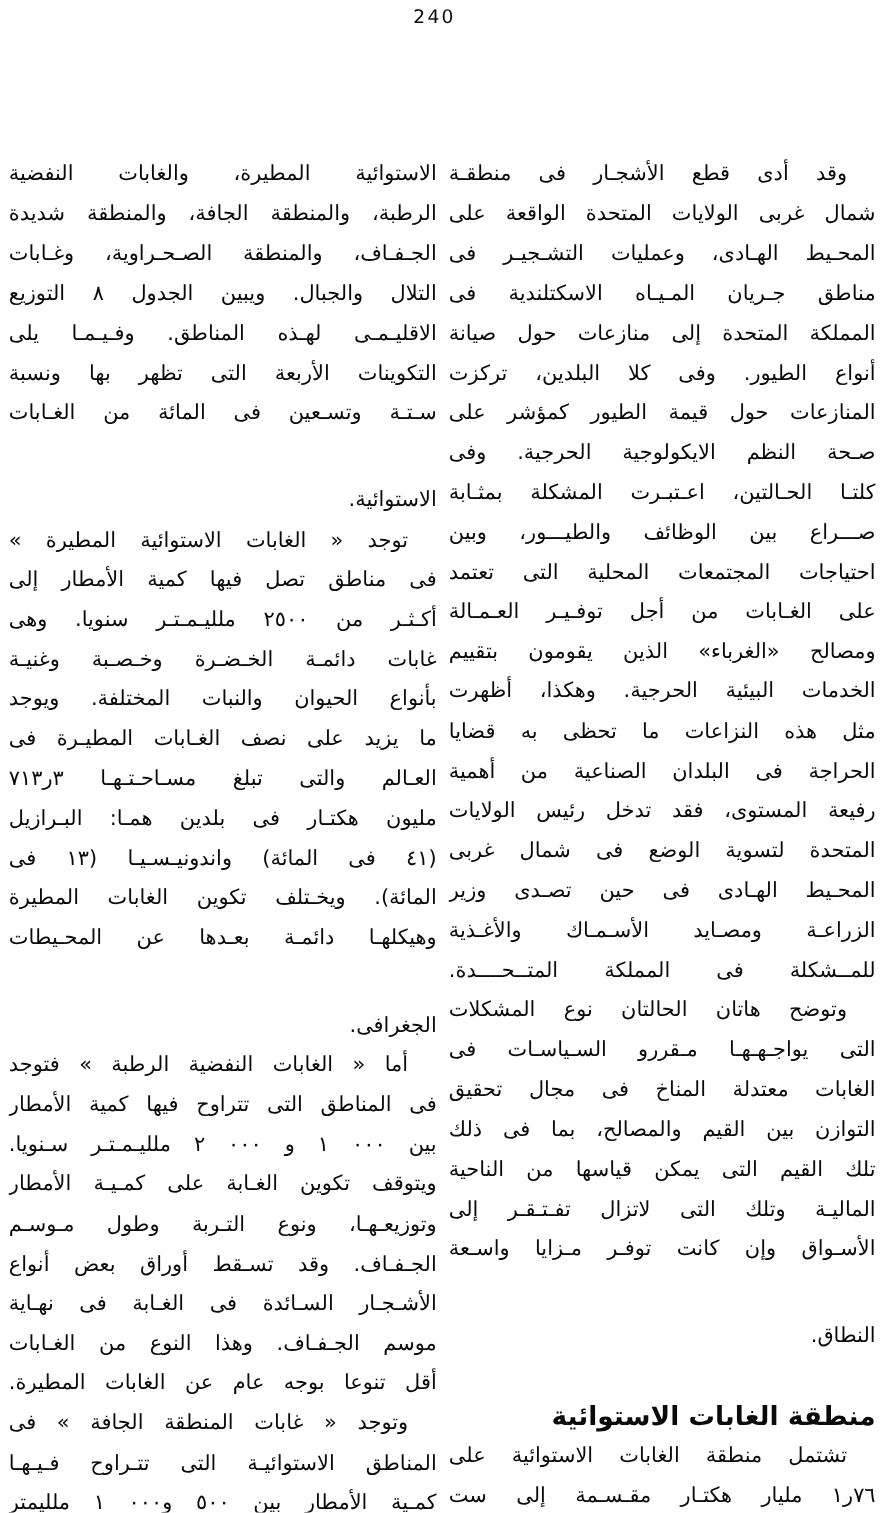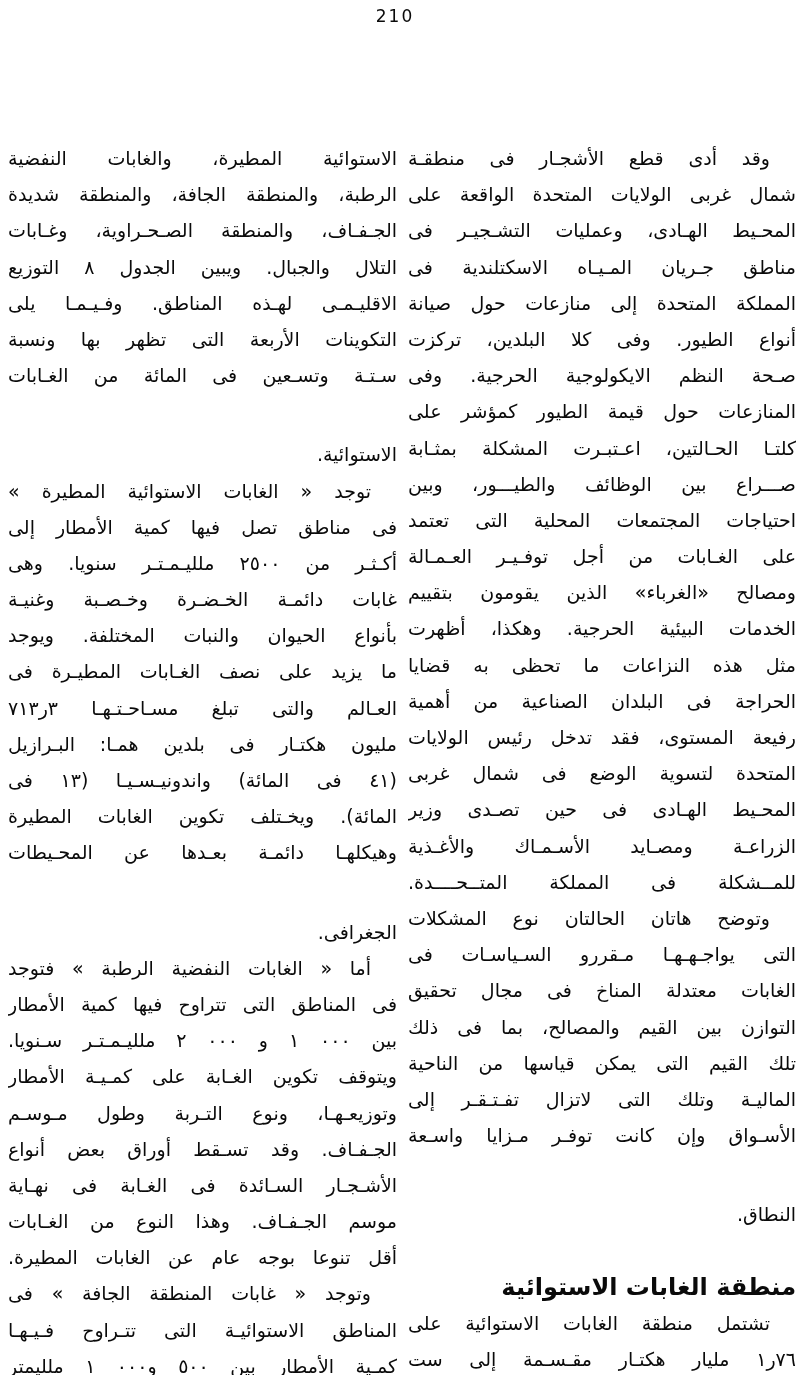--- a/index.html
+++ b/index.html
@@ -48,31 +48,31 @@
   .line.spacer { }
   .line.heading {
     font-weight: bold;
     font-size: 24px;
     text-align-last: right;
   }
 </style>
 </head>
 <body>
 
-<div class="page-number">210</div>
+<div class="page-number">240</div>
 
 <div class="column col-right">
     <div class="line first">وقد أدى قطع الأشجـار فى منطقـة</div>
     <div class="line mid">شمال غربى الولايات المتحدة الواقعة على</div>
     <div class="line mid">المحـيط الهـادى، وعمليات التشـجيـر فى</div>
     <div class="line mid">مناطق جـريان المـيـاه الاسكتلندية فى</div>
     <div class="line mid">المملكة المتحدة إلى منازعات حول صيانة</div>
     <div class="line mid">أنواع الطيور. وفى كلا البلدين، تركزت</div>
+    <div class="line mid">المنازعات حول قيمة الطيور كمؤشر على</div>
     <div class="line mid">صـحة النظم الايكولوجية الحرجية. وفى</div>
-    <div class="line mid">المنازعات حول قيمة الطيور كمؤشر على</div>
     <div class="line mid">كلتـا الحـالتين، اعـتبـرت المشكلة بمثـابة</div>
     <div class="line mid">صـــراع بين الوظائف والطيـــور، وبين</div>
     <div class="line mid">احتياجات المجتمعات المحلية التى تعتمد</div>
     <div class="line mid">على الغـابات من أجل توفـيـر العـمـالة</div>
     <div class="line mid">ومصالح «الغرباء» الذين يقومون بتقييم</div>
     <div class="line mid">الخدمات البيئية الحرجية. وهكذا، أظهرت</div>
     <div class="line mid">مثل هذه النزاعات ما تحظى به قضايا</div>
     <div class="line mid">الحراجة فى البلدان الصناعية من أهمية</div>
     <div class="line mid">رفيعة المستوى، فقد تدخل رئيس الولايات</div>
     <div class="line mid">المتحدة لتسوية الوضع فى شمال غربى</div>

